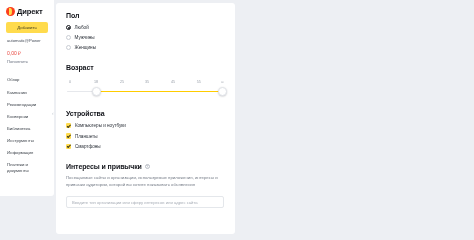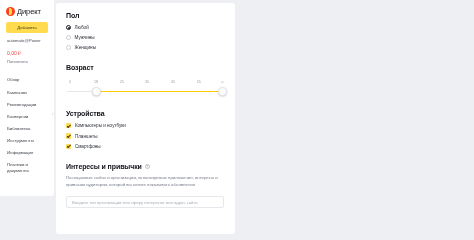--- a/index.html
+++ b/index.html
@@ -44,21 +44,21 @@
   .logo-mark::after {
     content: "";
     position: absolute;
     left: 2.6px; top: 1.2px;
     width: 3.4px; height: 6.4px;
     background: #ffdb4d;
     border-radius: 0 60% 60% 0;
   }
   .logo-text {
     font-size: 7.5px;
-    font-weight: normal;
+    font-weight: bold;
     color: #12141a;
     letter-spacing: -0.1px;
   }
 
   .add-btn {
     margin: 5px 2px 0 2px;
     height: 11px;
     background: #ffdb4d;
     border: none;
     border-radius: 2px;

